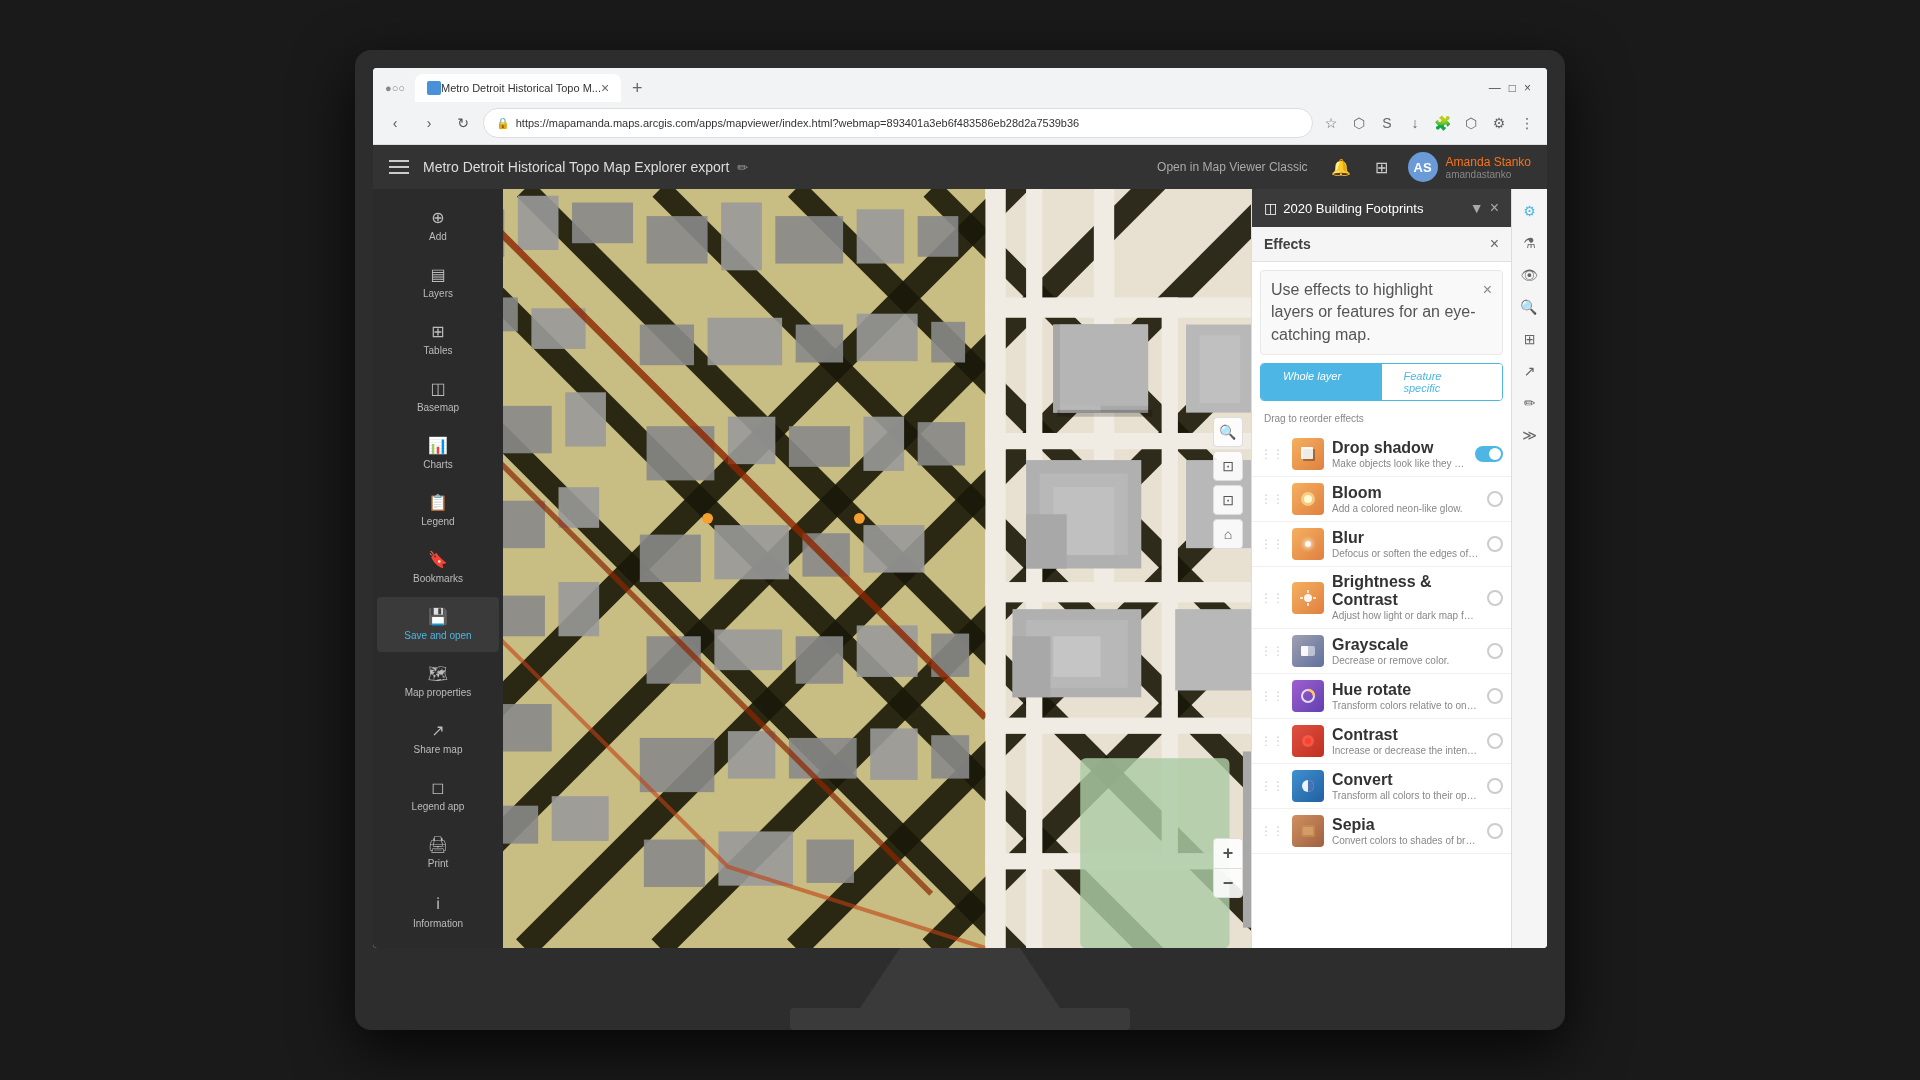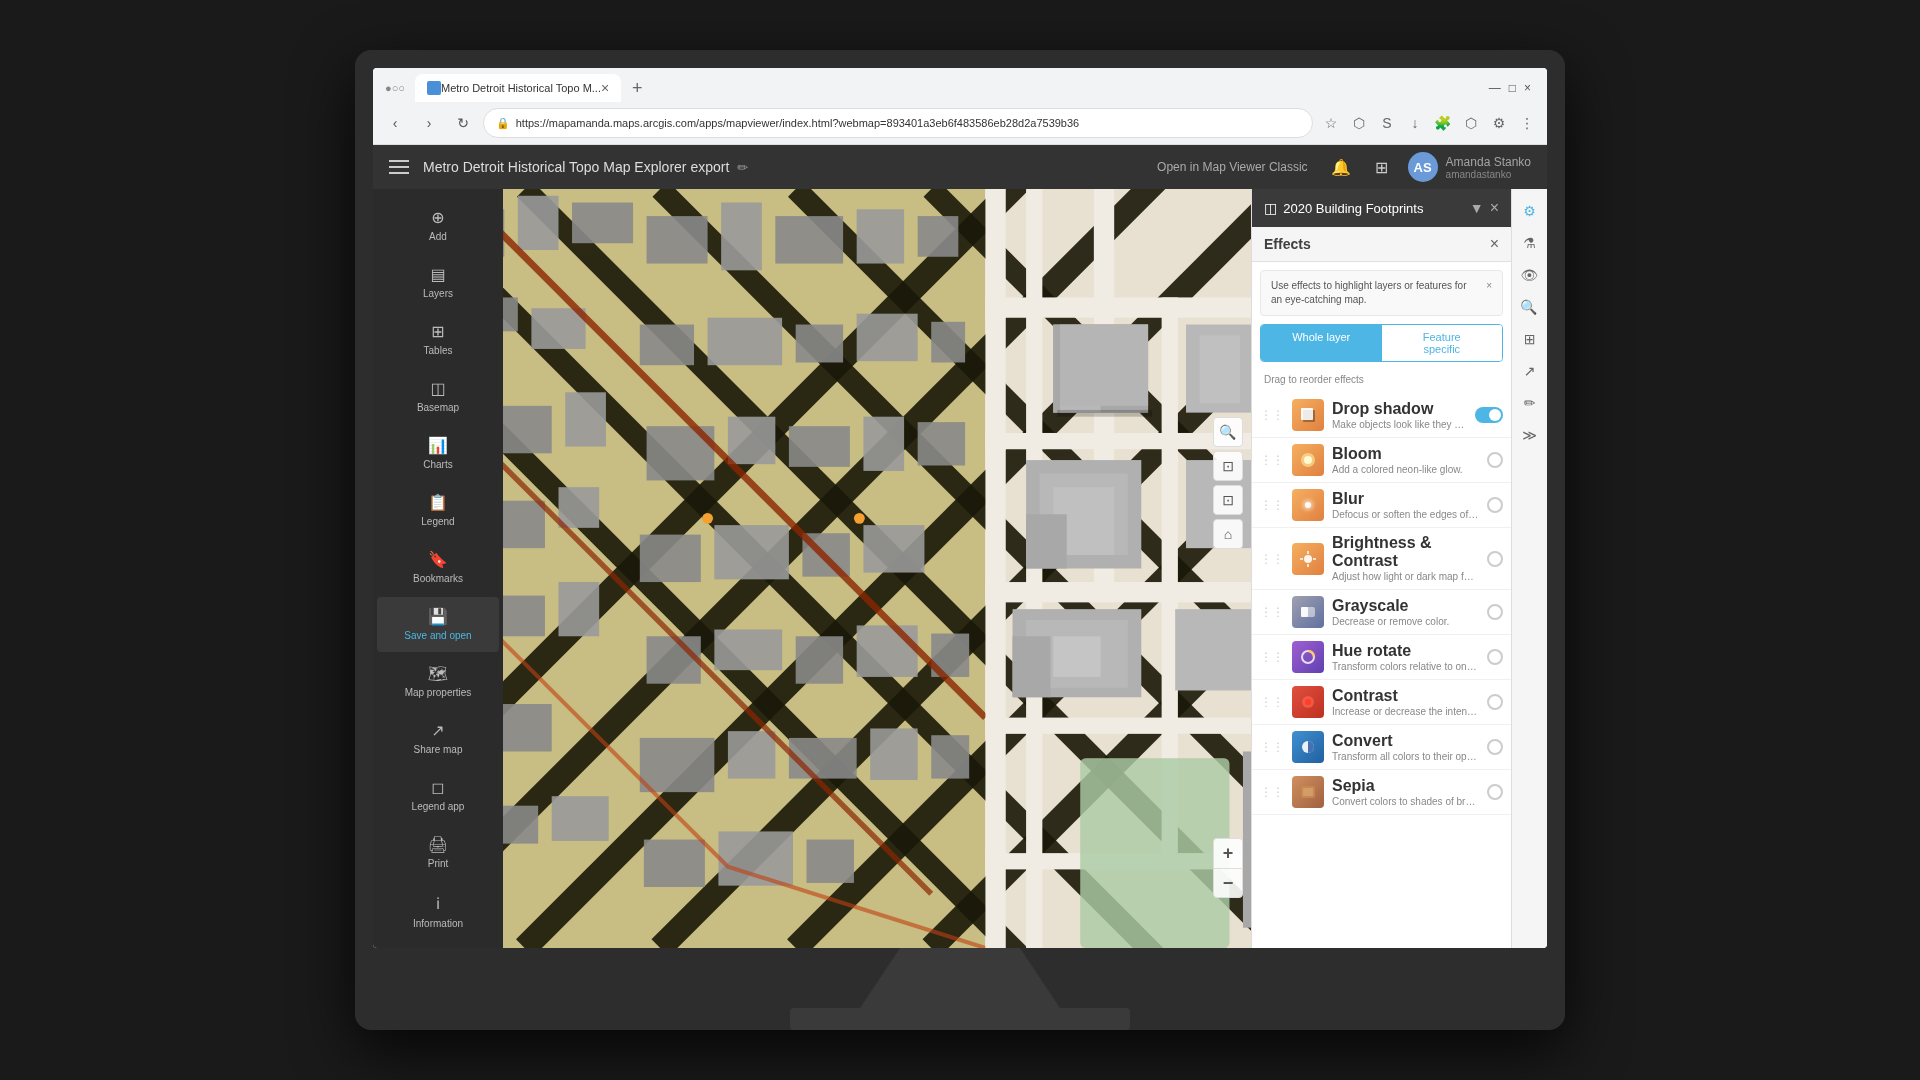--- a/index.html
+++ b/index.html
@@ -257,21 +257,21 @@
       display: flex;
       align-items: center;
       justify-content: center;
       color: #fff;
       font-size: 13px;
       font-weight: bold;
     }
 
     .user-name {
       font-size: 12px;
-      color: #a3a3a3;
+      color: #f97316;
     }
 
     .user-sub {
       font-size: 10px;
       color: #888;
     }
 
     
     .app-body {
       display: flex;
@@ -430,45 +430,46 @@
       color: #666;
       font-size: 16px;
     }
 
     .info-banner {
       background: #f9f9f9;
       border: 1px solid #e8e8e8;
       margin: 8px;
       padding: 8px 10px;
       border-radius: 4px;
-      font-size: 10px;
+      font-size: 16px;
       color: #555;
       line-height: 1.4;
       display: flex;
       justify-content: space-between;
       align-items: flex-start;
       gap: 6px;
     }
 
     .tab-switcher {
       display: flex;
       margin: 0 8px 8px 8px;
       border: 1px solid #4db6e4;
       border-radius: 4px;
       overflow: hidden;
     }
 
     .tab-btn {
       flex: 1;
       padding: 6px 22px;
       font-size: 11px;
-      text-align: center;
+      text-align: left;
       cursor: pointer;
       background: #fff;
       color: #4db6e4;
+      font-style: italic;
     }
 
     .tab-btn.active {
       background: #4db6e4;
       color: #fff;
     }
 
     .drag-hint {
       font-size: 10px;
       color: #888;

